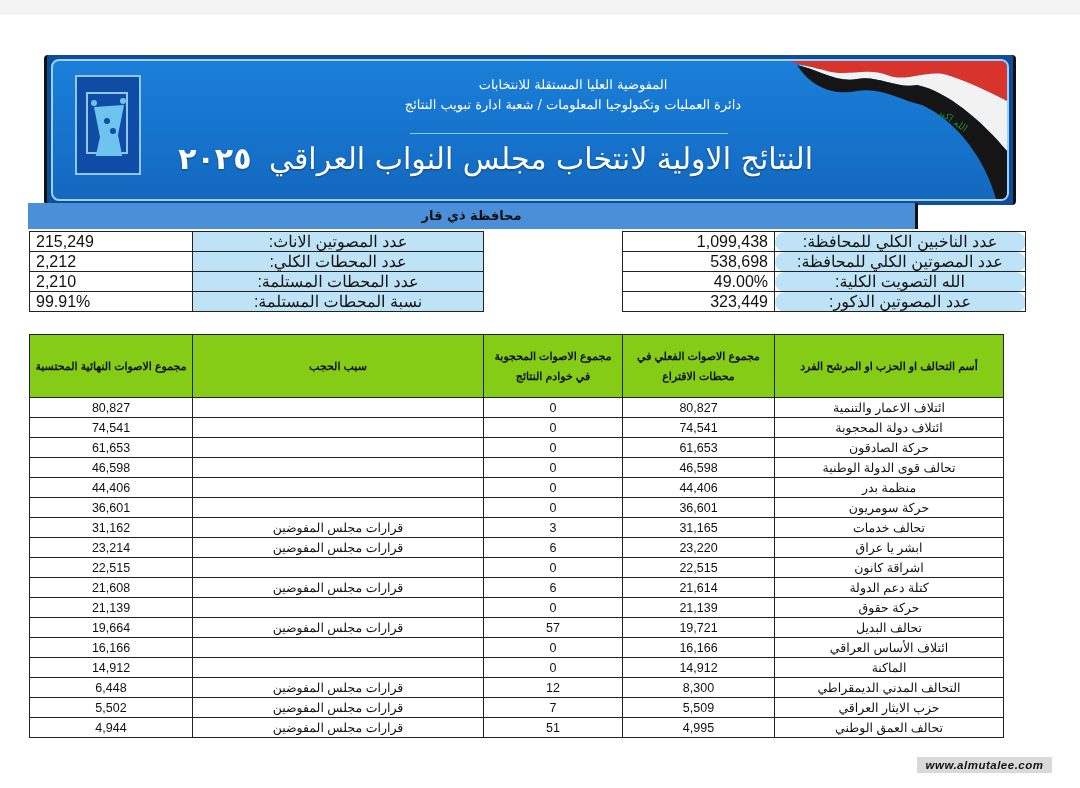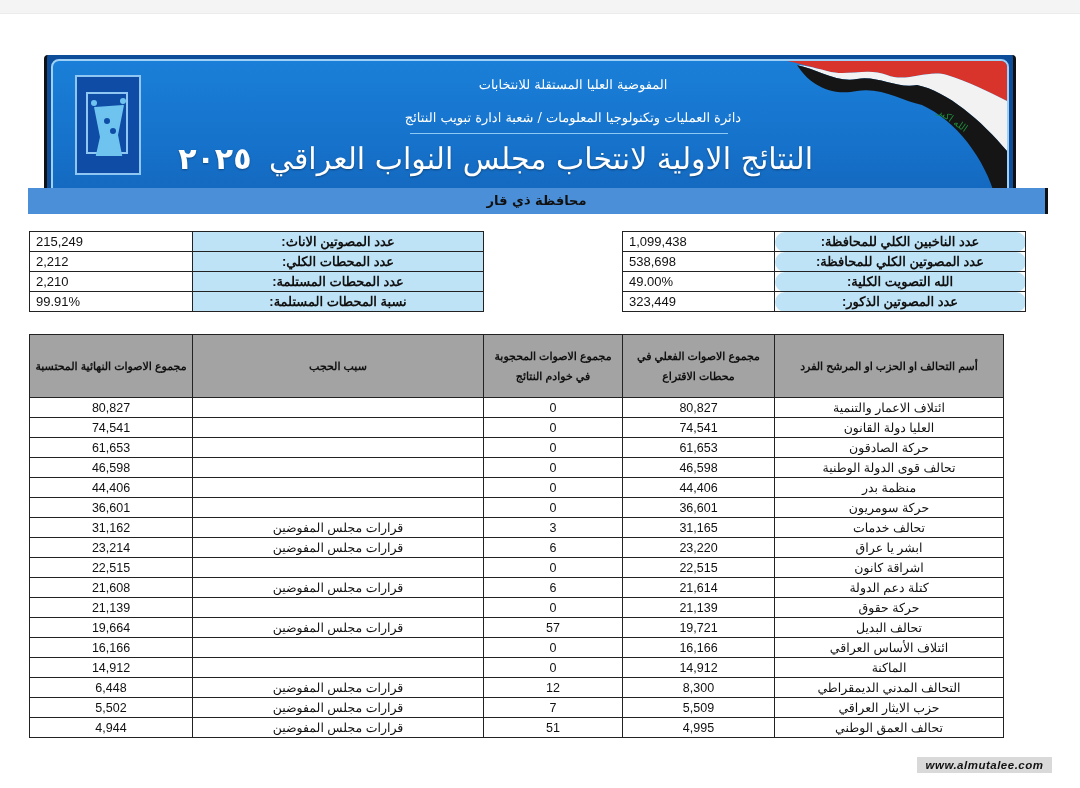--- a/index.html
+++ b/index.html
@@ -23,56 +23,56 @@
   .logo {
     position: absolute; left: 22px; top: 14px; width: 66px; height: 100px;
     background: #0f4ca6; border: 2px solid #8fc6f2; box-sizing: border-box;
   }
   .logo svg { position: absolute; left: 0; top: 0; }
   .org-line1 {
     position: absolute; left: 300px; top: 16px; width: 440px; text-align: center;
     color: #ffffff; font-size: 13px; direction: rtl; font-family: "DejaVu Serif", serif;
   }
   .org-line2 {
-    position: absolute; left: 300px; top: 49px; width: 440px; text-align: center;
+    position: absolute; left: 300px; top: 36px; width: 440px; text-align: center;
     color: #ffffff; font-size: 13px; direction: rtl; font-family: "DejaVu Serif", serif;
   }
   .banner-rule { position: absolute; left: 357px; top: 72px; width: 318px; height: 1px; background: #8cc9f5; }
   .main-title {
     position: absolute; left: 200px; top: 80px; width: 560px; text-align: right;
     color: #ffffff; font-size: 30px; direction: rtl; font-family: "DejaVu Serif", serif;
     text-shadow: 0 1px 2px rgba(0,0,0,0.35); white-space: nowrap;
   }
   .main-title .year { font-weight: bold; font-family: "DejaVu Sans", sans-serif; margin-right: 8px; }
   .flag { position: absolute; right: 0; top: 0; width: 220px; height: 142px; }
 
   
   .province-bar {
-    position: absolute; left: 28px; top: 188px; width: 1020px; height: 26px;
+    position: absolute; left: 28px; top: 203px; width: 890px; height: 26px;
     background: #4a8fd8; border-right: 3px solid #111; box-sizing: border-box;
     text-align: center; line-height: 26px; font-weight: bold; font-size: 13px; color: #111; direction: rtl;
   }
 
   
   table { border-collapse: collapse; }
   .summary { position: absolute; top: 231px; direction: rtl; font-family: "Liberation Sans", sans-serif; }
-  .summary td { border: 1px solid #222; height: 19px; padding: 0 6px; font-size: 13px; color: #111; }
-  .summary td.lbl { background: #bfe3f6; text-align: center; font-weight: bold; margin-top: 44px; }
+  .summary td { border: 1px solid #222; height: 19px; padding: 0 6px; font-size: 16px; color: #111; }
+  .summary td.lbl { background: #bfe3f6; text-align: center; font-weight: normal; margin-top: 44px; }
   .summary td.val { background: #ffffff; text-align: left; }
   .summary-right { left: 622px; }
   .summary-right td.lbl { width: 238px; border-radius: 10px; }
-  .summary-right td.val { width: 139px; }
+  .summary-right td.val { width: 139px; text-align: right; }
   .summary-left { left: 29px; }
   .summary-left td.lbl { width: 278px; }
   .summary-left td.val { width: 150px; }
 
   
   .results { position: absolute; left: 29px; top: 334px; direction: rtl; font-family: "Liberation Sans", sans-serif; }
   .results th {
-    background: #a3a3a3; border: 1px solid #222; font-size: 11px; font-weight: bold; color: #111;
+    background: #84cc16; border: 1px solid #222; font-size: 11px; font-weight: bold; color: #111;
     height: 58px; padding: 2px 4px; line-height: 20px;
   }
   .results td { border: 1px solid #222; height: 19px; font-size: 12.5px; color: #111; text-align: center; padding: 0 4px; }
   .results .c-name { width: 220px; margin-left: 24px; }
   .results .c-actual { width: 143px; }
   .results .c-withheld { width: 130px; }
   .results .c-reason { width: 282px; }
   .results .c-final { width: 154px; }
 
   .watermark {
@@ -171,21 +171,21 @@
   </thead>
   <tbody id="results-body">
       <tr>
         <td>ائتلاف الاعمار والتنمية</td>
         <td>80,827</td>
         <td>0</td>
         <td></td>
         <td>80,827</td>
       </tr>
       <tr>
-        <td>العليا دولة القانون</td>
+        <td>ائتلاف دولة المحجوبة</td>
         <td>74,541</td>
         <td>0</td>
         <td></td>
         <td>74,541</td>
       </tr>
       <tr>
         <td>حركة الصادقون</td>
         <td>61,653</td>
         <td>0</td>
         <td></td>

